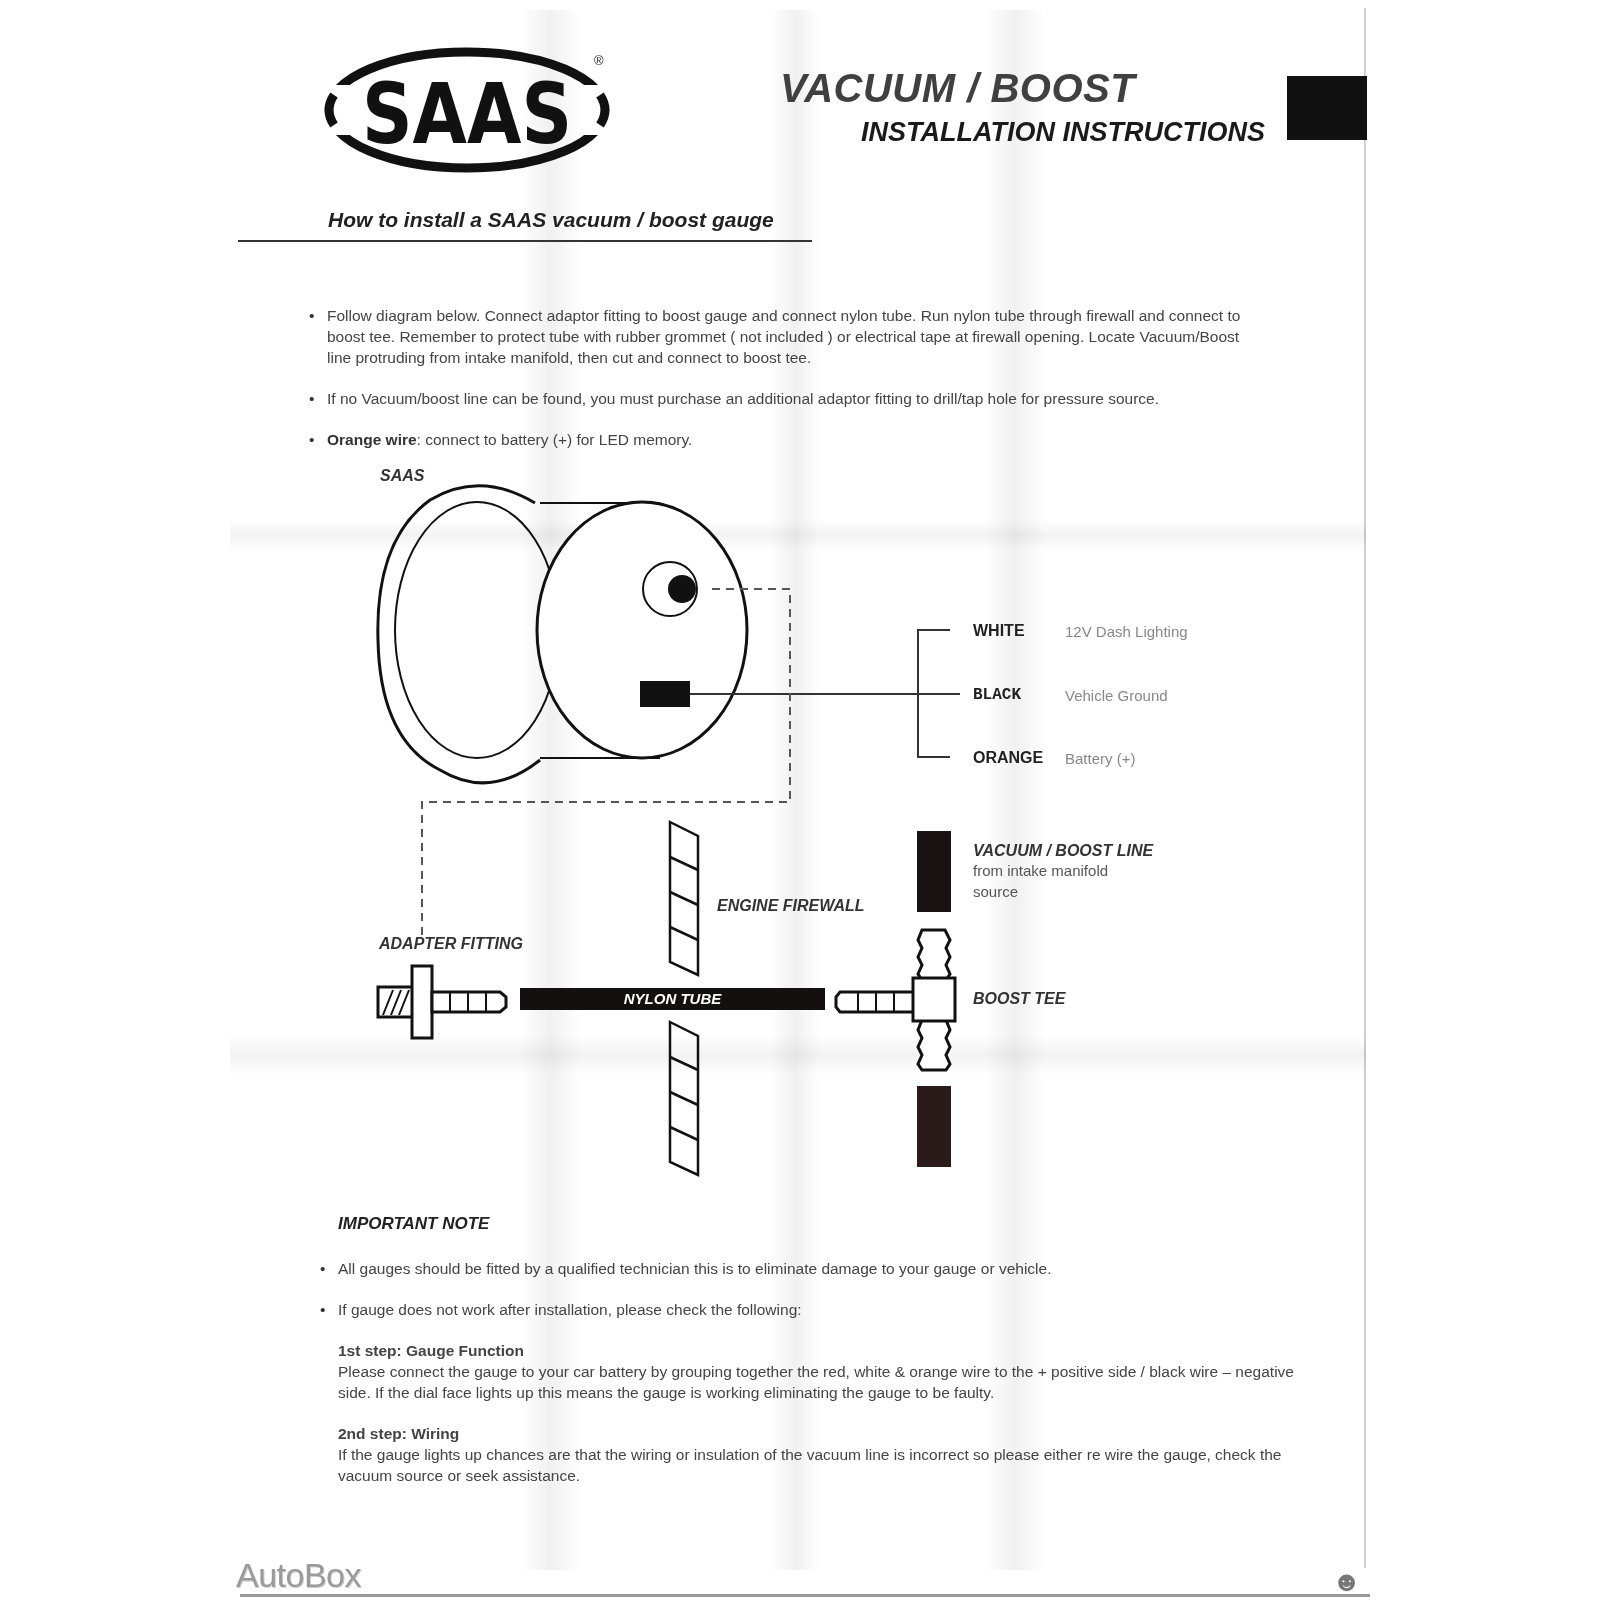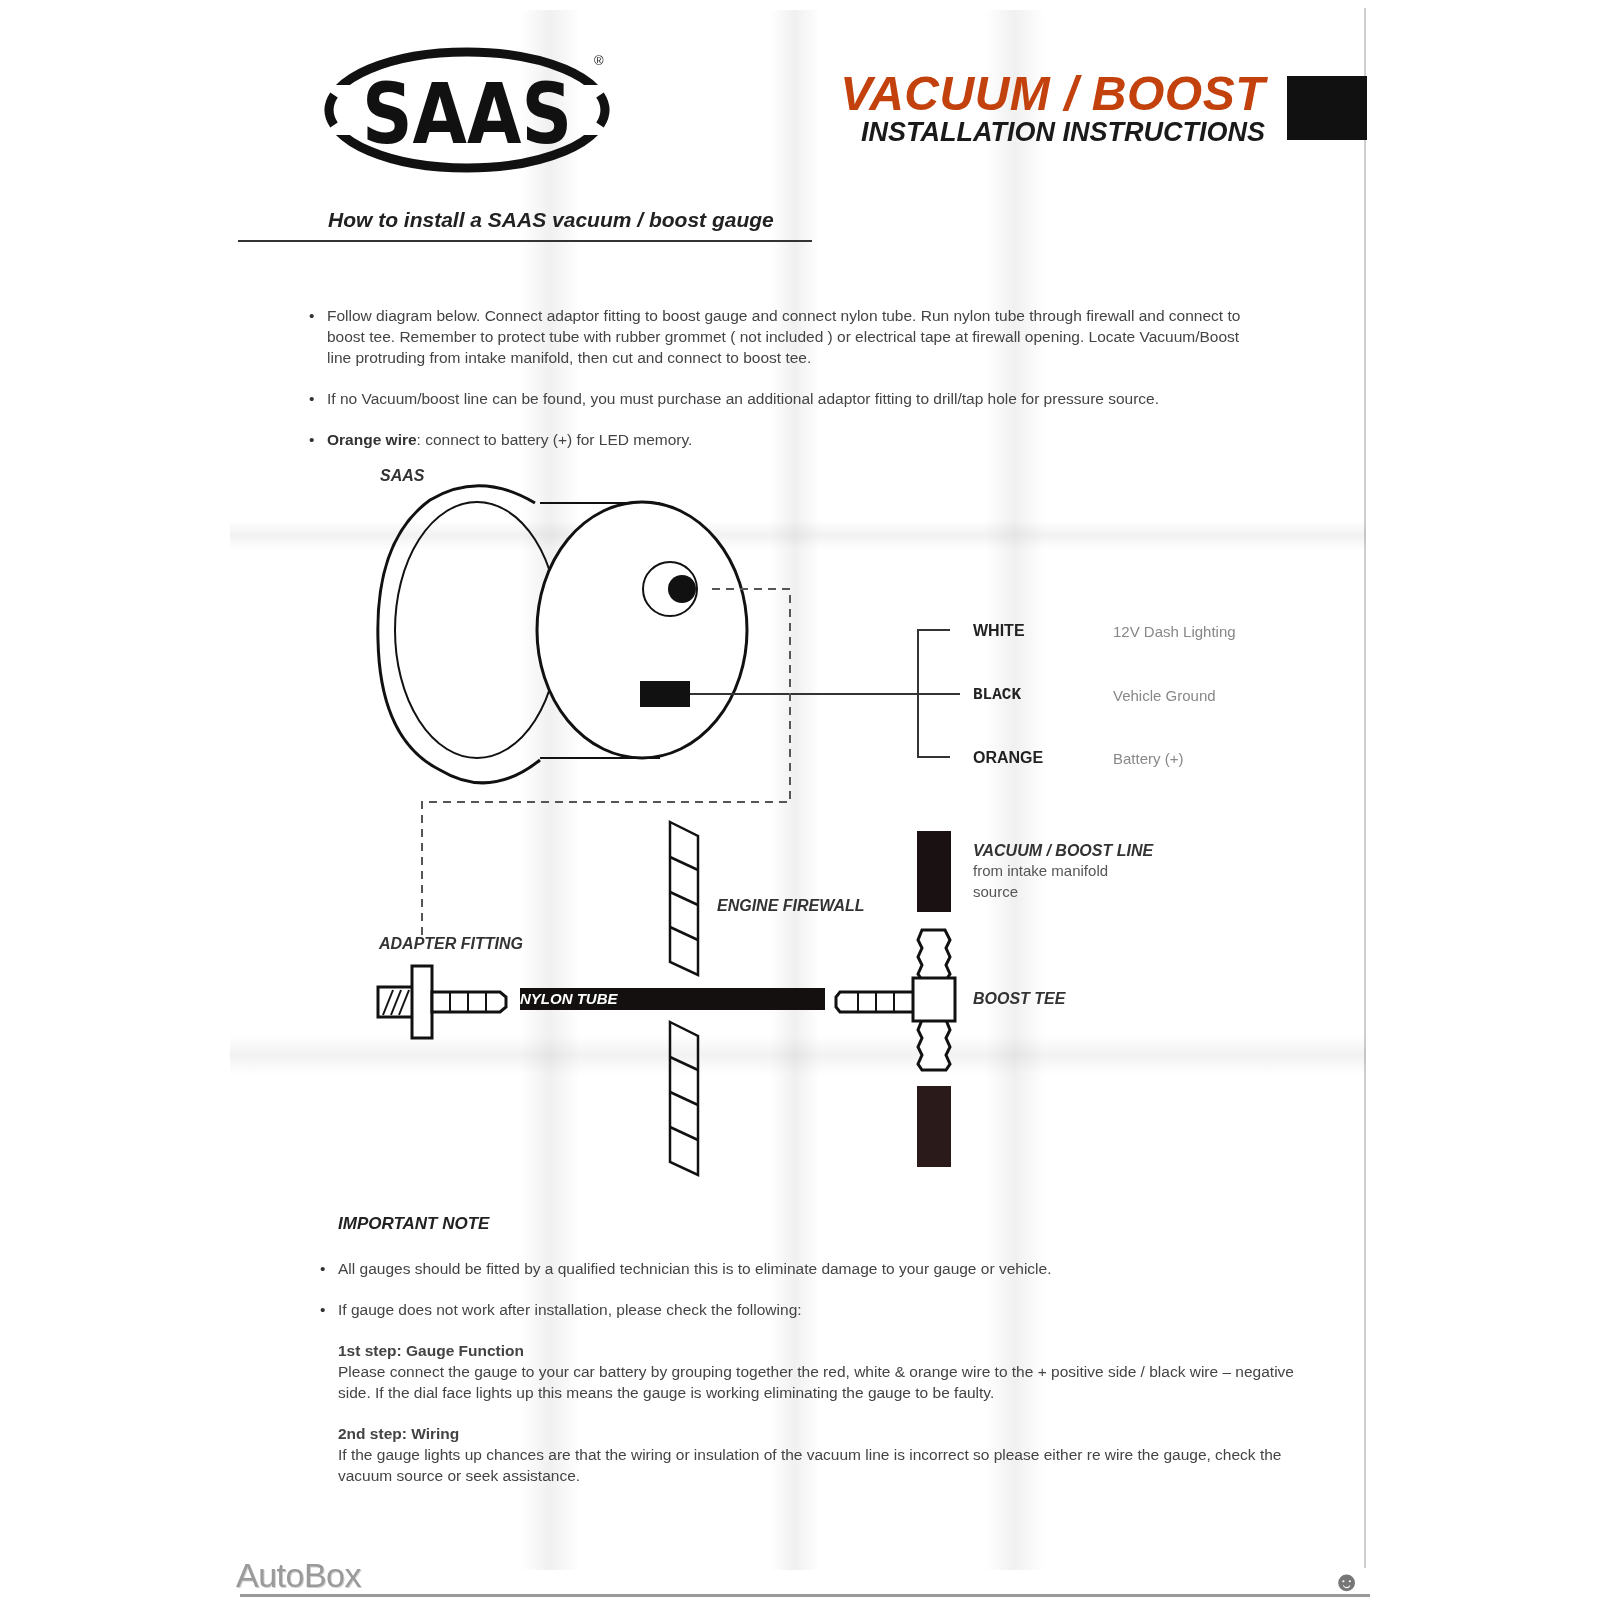--- a/index.html
+++ b/index.html
@@ -4,33 +4,33 @@
 <style>
   * { box-sizing: border-box; margin: 0; padding: 0; }
   html, body { width: 1600px; height: 1600px; background: #ffffff; overflow: hidden; }
   body { position: relative; font-family: "Liberation Sans", sans-serif; color: #333; }
   .sheet { position: absolute; left: 228px; top: 8px; width: 1138px; height: 1560px; background: #ffffff; border-right: 2px solid #cfcfcf; }
   .fold-v { position: absolute; background: linear-gradient(90deg, rgba(0,0,0,0) 0%, rgba(0,0,0,0.06) 50%, rgba(0,0,0,0) 100%); }
   .fold-h { position: absolute; background: linear-gradient(180deg, rgba(0,0,0,0) 0%, rgba(0,0,0,0.05) 50%, rgba(0,0,0,0) 100%); }
   .abs { position: absolute; }
   .logo { left: 322px; top: 45px; width: 290px; height: 130px; }
   .reg { left: 594px; top: 53px; font-size: 13px; color: #222; }
-  .title1 { left: 780px; top: 66px; width: 485px; text-align: right; font-size: 48px; font-weight: bold; font-style: italic; color: #c2410c; letter-spacing: 0.5px; }
+  .title1 { left: 780px; top: 66px; width: 485px; text-align: left; font-size: 40px; font-weight: bold; font-style: italic; color: #404040; letter-spacing: 0.5px; }
   .title2 { left: 780px; top: 117px; width: 485px; text-align: right; font-size: 27px; font-weight: bold; font-style: italic; color: #1a1a1a; }
   .title-block { left: 1287px; top: 76px; width: 80px; height: 64px; background: #111; }
   .section-h { left: 328px; top: 208px; font-size: 21px; font-weight: bold; font-style: italic; color: #222; }
   .section-rule { left: 238px; top: 240px; width: 574px; height: 2px; background: #333; }
   .bullets { left: 307px; top: 265px; width: 960px; font-size: 15.5px; line-height: 21px; color: #444; margin-top: 40px; }
   .bullets li { list-style: none; position: relative; padding-left: 20px; margin-bottom: 20px; }
   .bullets li::before { content: "•"; position: absolute; left: 2px; top: 0; color: #333; }
   .b-strong { font-weight: bold; color: #333; }
   .diagram { left: 0; top: 0; width: 1600px; height: 1600px; }
   .lbl { font-size: 16px; font-weight: bold; font-style: italic; color: #333; }
   .wire-name { font-size: 16px; font-weight: bold; color: #222; }
-  .wire-desc { font-size: 15px; color: #888; margin-left: 48px; }
+  .wire-desc { font-size: 15px; color: #888; }
   .vline-desc { font-size: 15px; color: #555; line-height: 21px; }
   .note-h { left: 338px; top: 1214px; font-size: 17px; font-weight: bold; font-style: italic; color: #222; }
   .notes { left: 318px; top: 1258px; width: 980px; font-size: 15.5px; line-height: 21px; color: #444; }
   .notes li { list-style: none; position: relative; padding-left: 20px; margin-bottom: 20px; }
   .notes li::before { content: "•"; position: absolute; left: 2px; top: 0; color: #333; }
   .step { margin-left: 20px; margin-bottom: 20px; }
   .step-h { font-weight: bold; color: #444; }
   .watermark { left: 236px; top: 1556px; font-size: 34px; font-weight: normal; color: #9a9a9a; text-shadow: 1px 1px 0 #cfcfcf; letter-spacing: -0.5px; }
   .wm-rule { left: 240px; top: 1594px; width: 1130px; height: 3px; background: #999; }
   .ebay-icon { left: 1332px; top: 1566px; font-size: 28px; color: #777; }
@@ -137,21 +137,21 @@
 <div class="abs wire-desc" style="left:1065px;top:750px;">Battery (+)</div>
 
 <div class="abs" style="left:973px;top:842px;">
   <div class="lbl">VACUUM / BOOST LINE</div>
   <div class="vline-desc">from intake manifold</div>
   <div class="vline-desc">source</div>
 </div>
 
 <div class="abs lbl" style="left:717px;top:897px;">ENGINE FIREWALL</div>
 <div class="abs lbl" style="left:379px;top:935px;">ADAPTER FITTING</div>
-<div class="abs lbl" style="left:520px;top:990px;width:305px;text-align:left;color:#fff;font-size:15px;">NYLON TUBE</div>
+<div class="abs lbl" style="left:520px;top:990px;width:305px;text-align:center;color:#fff;font-size:15px;">NYLON TUBE</div>
 <div class="abs lbl" style="left:973px;top:990px;">BOOST TEE</div>
 
 <div class="abs note-h">IMPORTANT NOTE</div>
 <div class="abs notes">
   <ul>
     <li>All gauges should be fitted by a qualified technician this is to eliminate damage to your gauge or vehicle.</li>
     <li>If gauge does not work after installation, please check the following:</li>
   </ul>
   <div class="step">
     <div class="step-h">1st step: Gauge Function</div>

